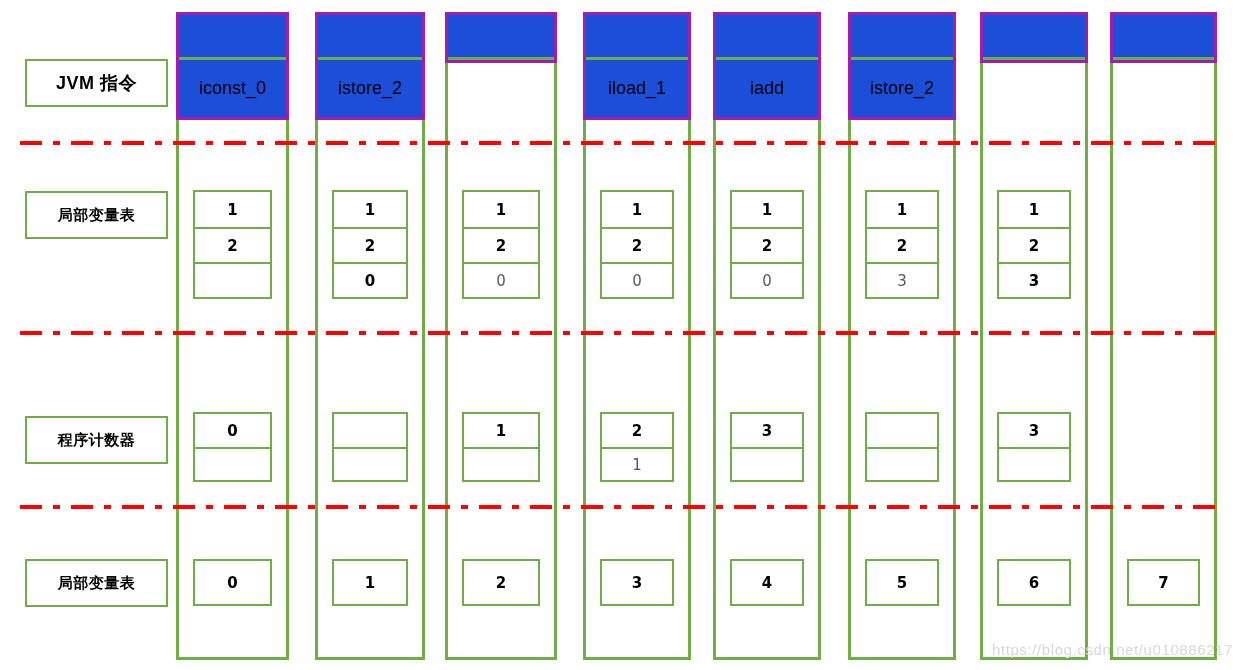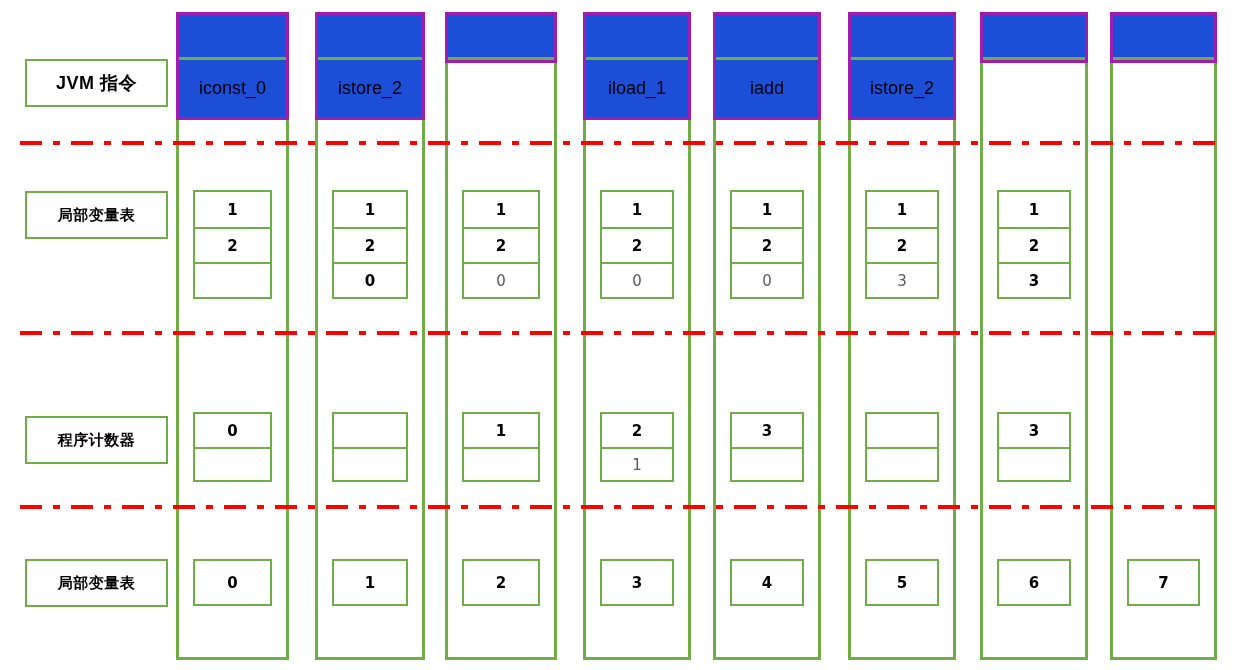--- a/index.html
+++ b/index.html
@@ -272,13 +272,14 @@
       </div>
       <div class="vbox" style="left: 1127px; top: 559px; width: 73px; height: 47px;">
         <div class="vcell" style="height: 43px;">7</div>
       </div>
     </div>
 
   <div class="sep" style="top:141px; width:1195px;"></div>
   <div class="sep" style="top:331px; width:1195px;"></div>
   <div class="sep" style="top:505px; width:1195px;"></div>
 
+  <div class="watermark">https://blog.csdn.net/u010886217</div>
 </div>
 
 </body></html>

